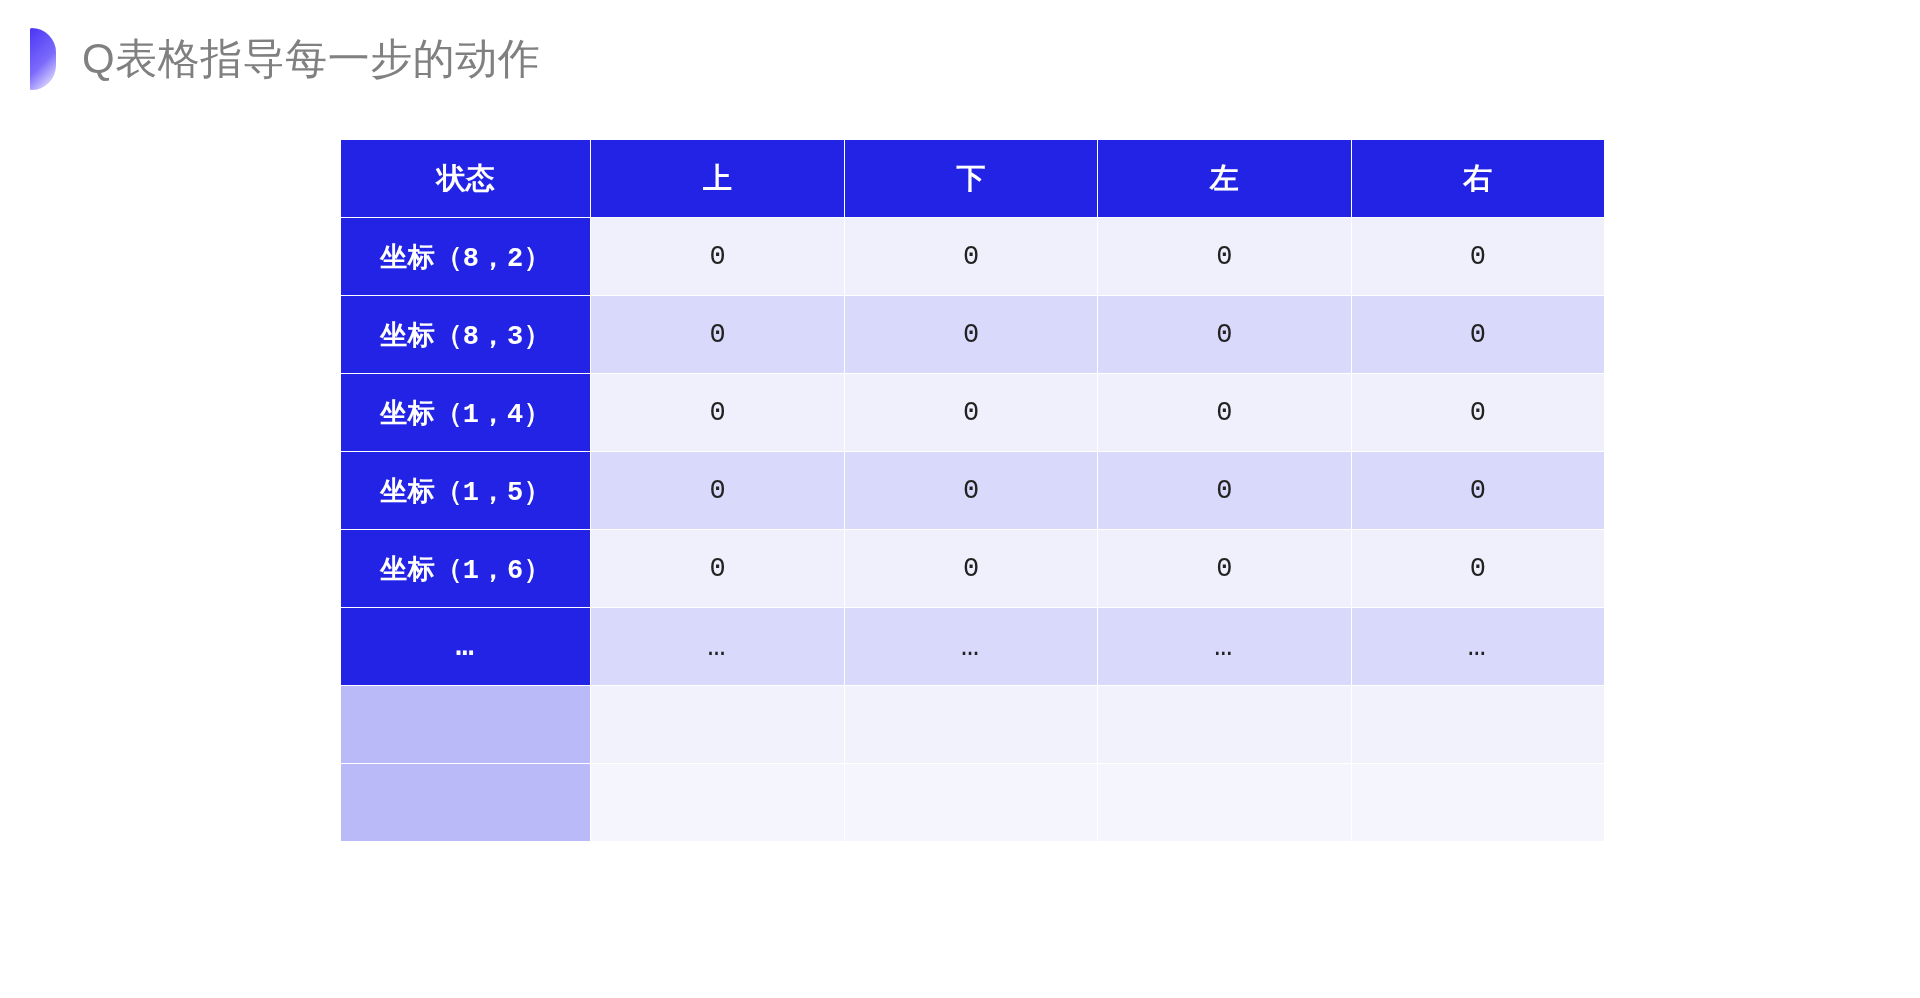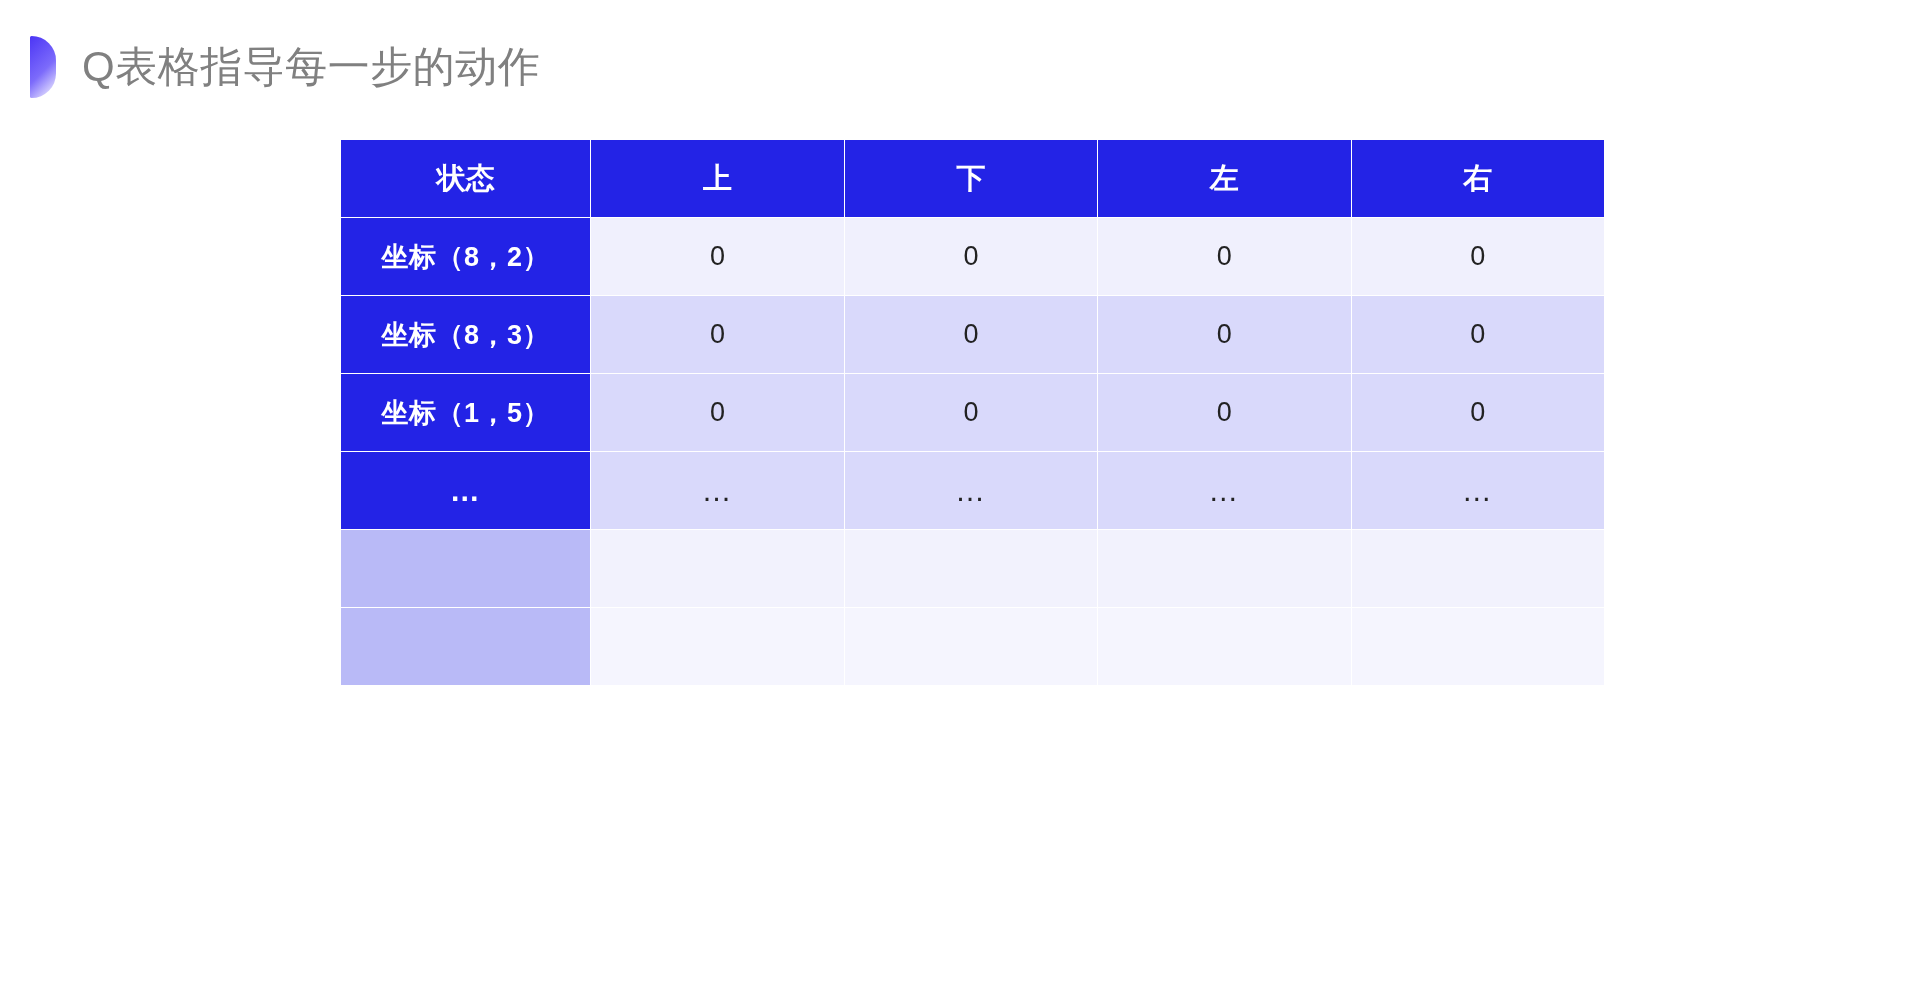--- a/index.html
+++ b/index.html
@@ -21,21 +21,21 @@
     top: 0;
     width: 1920px;
     height: 998px;
     background: #ffffff;
   }
 
   
   .title-row {
     position: absolute;
     left: 30px;
-    top: 36px;
+    top: 28px;
     display: flex;
     align-items: center;
     height: 62px;
     justify-content: center;
   }
   .title-marker {
     width: 26px;
     height: 62px;
     background: linear-gradient(135deg, #4b35f5 0%, #7c6bfb 55%, #ffffff 100%);
     border-top-right-radius: 31px;
@@ -70,21 +70,21 @@
   table.qtable col.c-act   { width: 253px; }
 
   table.qtable th,
   table.qtable td {
     height: 77px;
     padding: 0;
     text-align: center;
     vertical-align: middle;
     border: 1px solid #ffffff;
     font-size: 27px;
-    font-family: Liberation Sans, sans-serif;
+    font-family: Liberation Mono, monospace;
   }
 
   
   table.qtable thead th {
     background: #2323e6;
     color: #ffffff;
     font-weight: bold;
     font-size: 29px;
   }
 
@@ -151,22 +151,36 @@
           <td class="val">0</td>
           <td class="val">0</td>
         </tr>
         <tr class="row-odd">
           <td class="state-cell">坐标（8，3）</td>
           <td class="val">0</td>
           <td class="val">0</td>
           <td class="val">0</td>
           <td class="val">0</td>
         </tr>
+        <tr class="row-even">
+          <td class="state-cell">坐标（1，4）</td>
+          <td class="val">0</td>
+          <td class="val">0</td>
+          <td class="val">0</td>
+          <td class="val">0</td>
+        </tr>
         <tr class="row-odd">
           <td class="state-cell">坐标（1，5）</td>
+          <td class="val">0</td>
+          <td class="val">0</td>
+          <td class="val">0</td>
+          <td class="val">0</td>
+        </tr>
+        <tr class="row-even">
+          <td class="state-cell">坐标（1，6）</td>
           <td class="val">0</td>
           <td class="val">0</td>
           <td class="val">0</td>
           <td class="val">0</td>
         </tr>
         <tr class="row-odd">
           <td class="state-cell dots">…</td>
           <td class="val dots">…</td>
           <td class="val dots">…</td>
           <td class="val dots">…</td>

